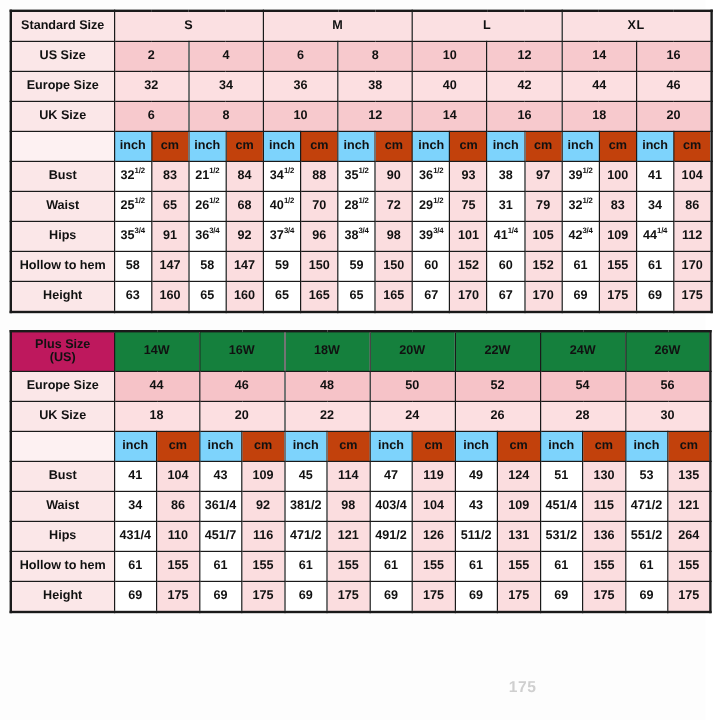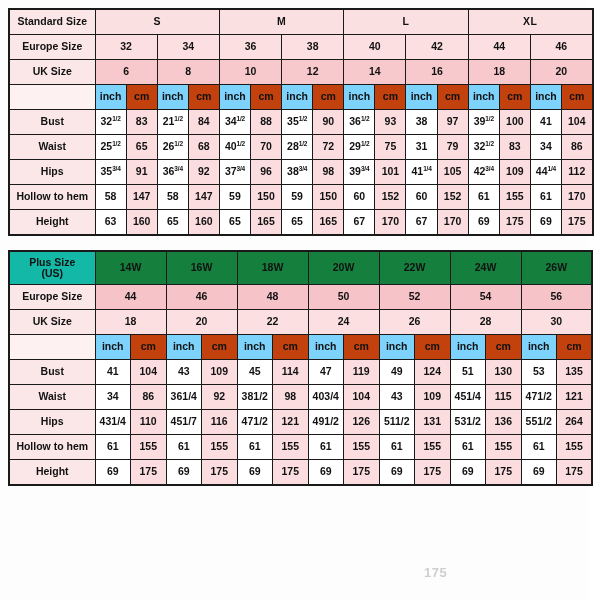--- a/index.html
+++ b/index.html
@@ -38,21 +38,21 @@
     font-size: 10.5px;
     line-height: 1.05;
     padding: 0;
     height: 24px;
     overflow: hidden;
     white-space: nowrap;
   }
 
   
   .lbl        { background: #fbe7e8; text-align: right; padding-right: 6px; font-size: 10.5px; }
-  .lbl-c      { background: #14b8a6; text-align: center; }
+  .lbl-c      { background: #be185d; text-align: center; }
   .lbl-blank  { background: #fdf1f2; }
   .pink-mid   { background: #f7c9cd; }
   .pink-soft  { background: #fcdfe1; }
   .cm         { background: #fbdddf; }
   .inch       { background: #ffffff; }
   .unit-inch  { background: #7dd3fc; }
   .unit-cm    { background: #c2410c; }
 
   .hdr-size   { background: #fbe0e2; font-size: 12px; letter-spacing: .5px; }
   .hdr-plus   { background: #15803d; font-size: 10.5px; }
@@ -92,20 +92,31 @@
       <col style="width:86px">
       <col span="16" style="width:31.1px">
     </colgroup>
     <tbody id="std-body">
         <tr>
           <td class="lbl">Standard Size</td>
           <td class="hdr-size" colspan="4">S</td>
           <td class="hdr-size" colspan="4">M</td>
           <td class="hdr-size" colspan="4">L</td>
           <td class="hdr-size" colspan="4">XL</td>
+        </tr>
+        <tr>
+          <td class="lbl">US Size</td>
+          <td class="pink-mid" colspan="2">2</td>
+          <td class="pink-mid" colspan="2">4</td>
+          <td class="pink-mid" colspan="2">6</td>
+          <td class="pink-mid" colspan="2">8</td>
+          <td class="pink-mid" colspan="2">10</td>
+          <td class="pink-mid" colspan="2">12</td>
+          <td class="pink-mid" colspan="2">14</td>
+          <td class="pink-mid" colspan="2">16</td>
         </tr>
         <tr>
           <td class="lbl">Europe Size</td>
           <td class="pink-soft" colspan="2">32</td>
           <td class="pink-soft" colspan="2">34</td>
           <td class="pink-soft" colspan="2">36</td>
           <td class="pink-soft" colspan="2">38</td>
           <td class="pink-soft" colspan="2">40</td>
           <td class="pink-soft" colspan="2">42</td>
           <td class="pink-soft" colspan="2">44</td>

